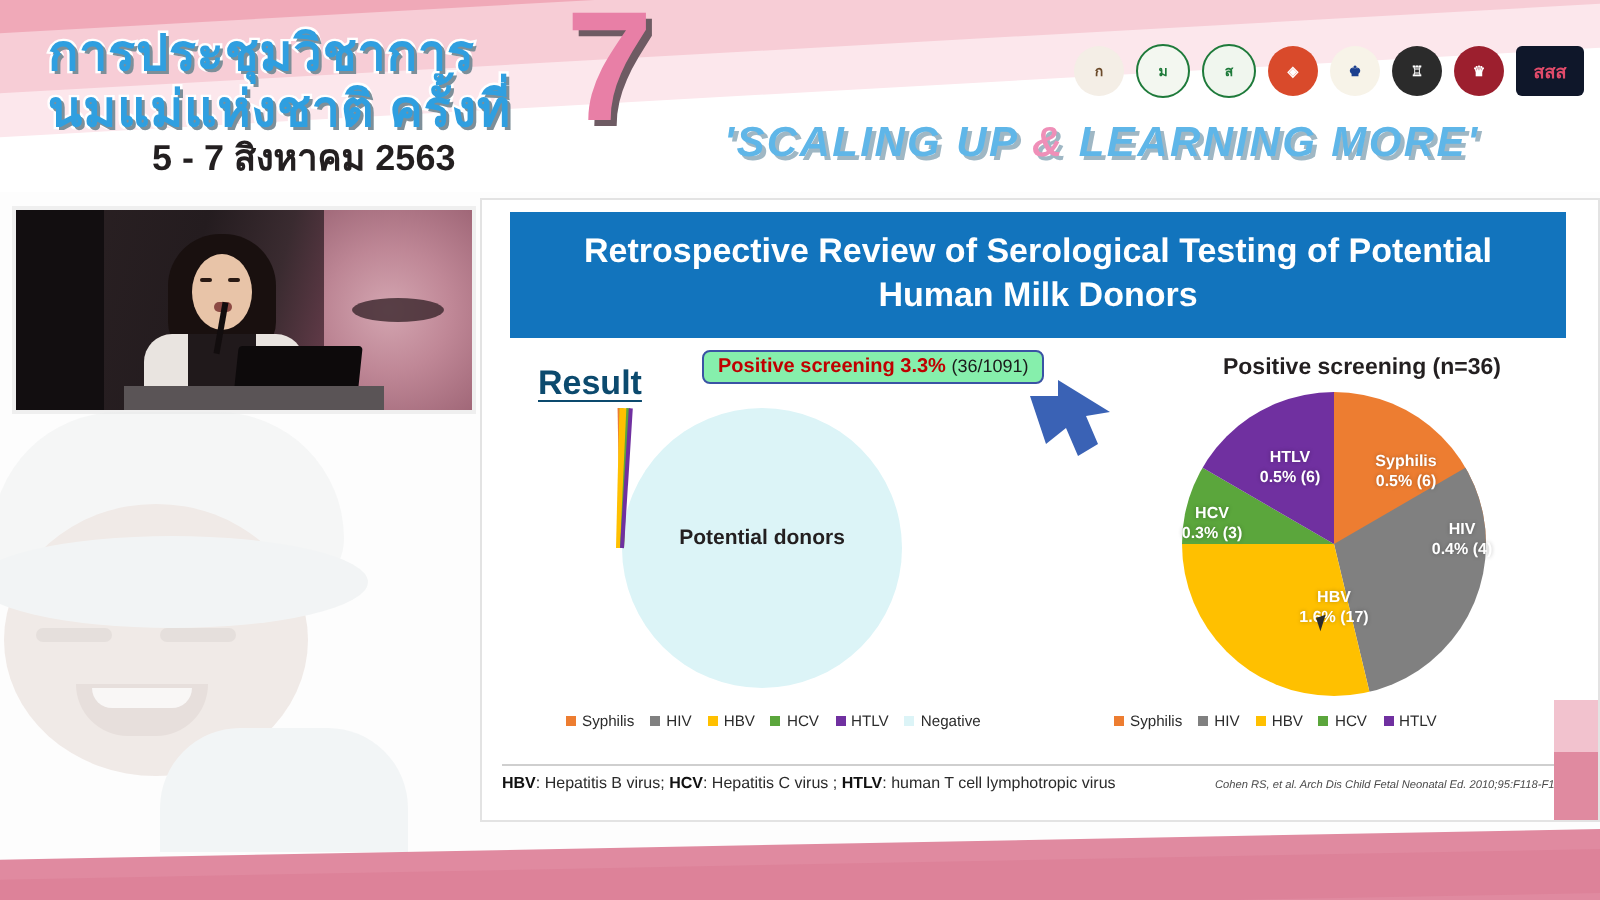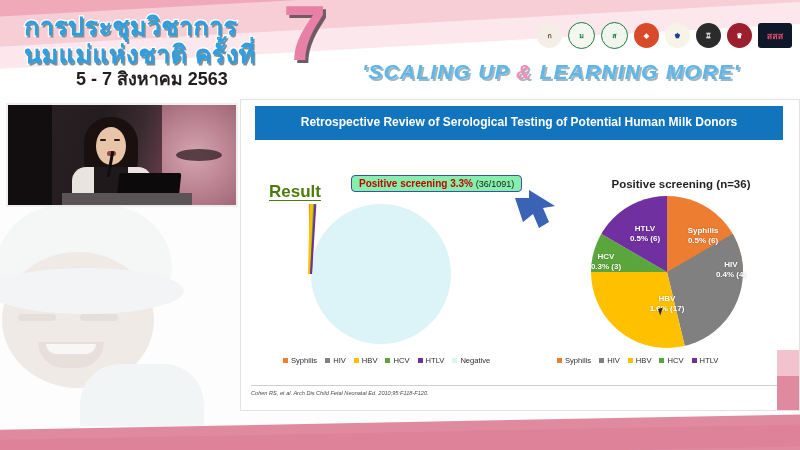--- a/index.html
+++ b/index.html
@@ -73,25 +73,25 @@
   .bottom-band{position:absolute;left:-40px;bottom:-16px;width:900px;height:44px;background:#e08aa0;transform:rotate(-1.1deg);}
   .bottom-band2{position:absolute;left:-40px;bottom:-4px;width:900px;height:22px;background:#dd8299;transform:rotate(-1.1deg);}
 
   
   .slide{position:absolute;left:240px;top:99px;width:558px;height:310px;background:#ffffff;
     border:1px solid #e3e3e3;overflow:hidden;}
   .slide-pink-a{position:absolute;right:0;bottom:34px;width:22px;height:26px;background:#f2c2ce;}
   .slide-pink-b{position:absolute;right:0;bottom:0;width:22px;height:34px;background:#e08aa0;}
 
   .slide-title{position:absolute;left:14px;top:6px;width:528px;background:#1274bd;
-    color:#ffffff;font-size:12px;font-weight:bold;text-align:center;line-height:1.28;
+    color:#ffffff;font-size:17px;font-weight:bold;text-align:center;line-height:1.28;
     padding:9px 6px 10px;box-sizing:border-box;}
 
   .result-label{position:absolute;left:28px;top:82px;font-size:17px;font-weight:bold;
-    color:#4d7c0f;text-decoration:underline;text-underline-offset:3px;}
+    color:#0c4a6e;text-decoration:underline;text-underline-offset:3px;}
 
   .callout{position:absolute;left:110px;top:75px;border:1.6px solid #3a53a4;border-radius:4px;
     background:#86efac;padding:2px 7px;white-space:nowrap;font-size:10px;}
   .callout b{color:#c00000;font-size:10px;}
   .callout span{color:#1a1a1a;font-size:9px;}
 
   .arrow{position:absolute;left:272px;top:88px;width:44px;height:44px;}
 
   
   .pie-left{position:absolute;left:70px;top:104px;width:140px;height:140px;border-radius:50%;
@@ -196,20 +196,21 @@
       <polygon points="2,10 16,10 16,2 42,18 30,20 36,34 26,40 20,26 10,34" fill="#3A62B5"></polygon>
     </svg>
 
     <div class="pie-left"></div>
     <div class="sliver" style="background:#ED7D31;transform:rotate(-1.0deg);"></div>
     <div class="sliver" style="background:#808080;transform:rotate(-0.2deg);"></div>
     <div class="sliver" style="background:#FFC000;width:4px;left:67px;transform:rotate(1.4deg);"></div>
     <div class="sliver" style="background:#5BA63C;transform:rotate(2.6deg);"></div>
     <div class="sliver" style="background:#7030A0;transform:rotate(3.6deg);"></div>
     <div class="pie-left-lbl">
+      <div>Potential donors</div>
     </div>
 
     <div class="pie-right-title">Positive screening (n=36)</div>
     <div class="pie-right">
 
       <div class="slice" style="background:#ED7D31;clip-path:polygon(50% 50%, 50% 0, 100% 0, 100% 50%);"></div>
 
       <div class="slice" style="background:#808080;clip-path:polygon(50% 50%, 100% 21%, 100% 100%, 62% 100%);"></div>
 
       <div class="slice" style="background:#FFC000;clip-path:polygon(50% 50%, 62% 100%, 0 100%, 0 50%);"></div>
@@ -285,20 +286,21 @@
           <i class="lg-sw" style="background:#5BA63C;"></i>
           <span>HCV</span>
         </span>
       <span class="lg-item">
           <i class="lg-sw" style="background:#7030A0;"></i>
           <span>HTLV</span>
         </span>
     </div>
 
     <div class="footnote">
+      <div class="fn-text"><b>HBV</b><span>: Hepatitis B virus; </span><b>HCV</b><span>: Hepatitis C virus ; </span><b>HTLV</b><span>: human T cell lymphotropic virus</span></div>
       <div class="fn-cite">Cohen RS, et al. Arch Dis Child Fetal Neonatal Ed. 2010;95:F118-F120.</div>
     </div>
 
     <div class="slide-pink-a"></div>
     <div class="slide-pink-b"></div>
   </div>
 
   <div class="bottom-wrap">
     <div class="bottom-band"></div>
     <div class="bottom-band2"></div>

